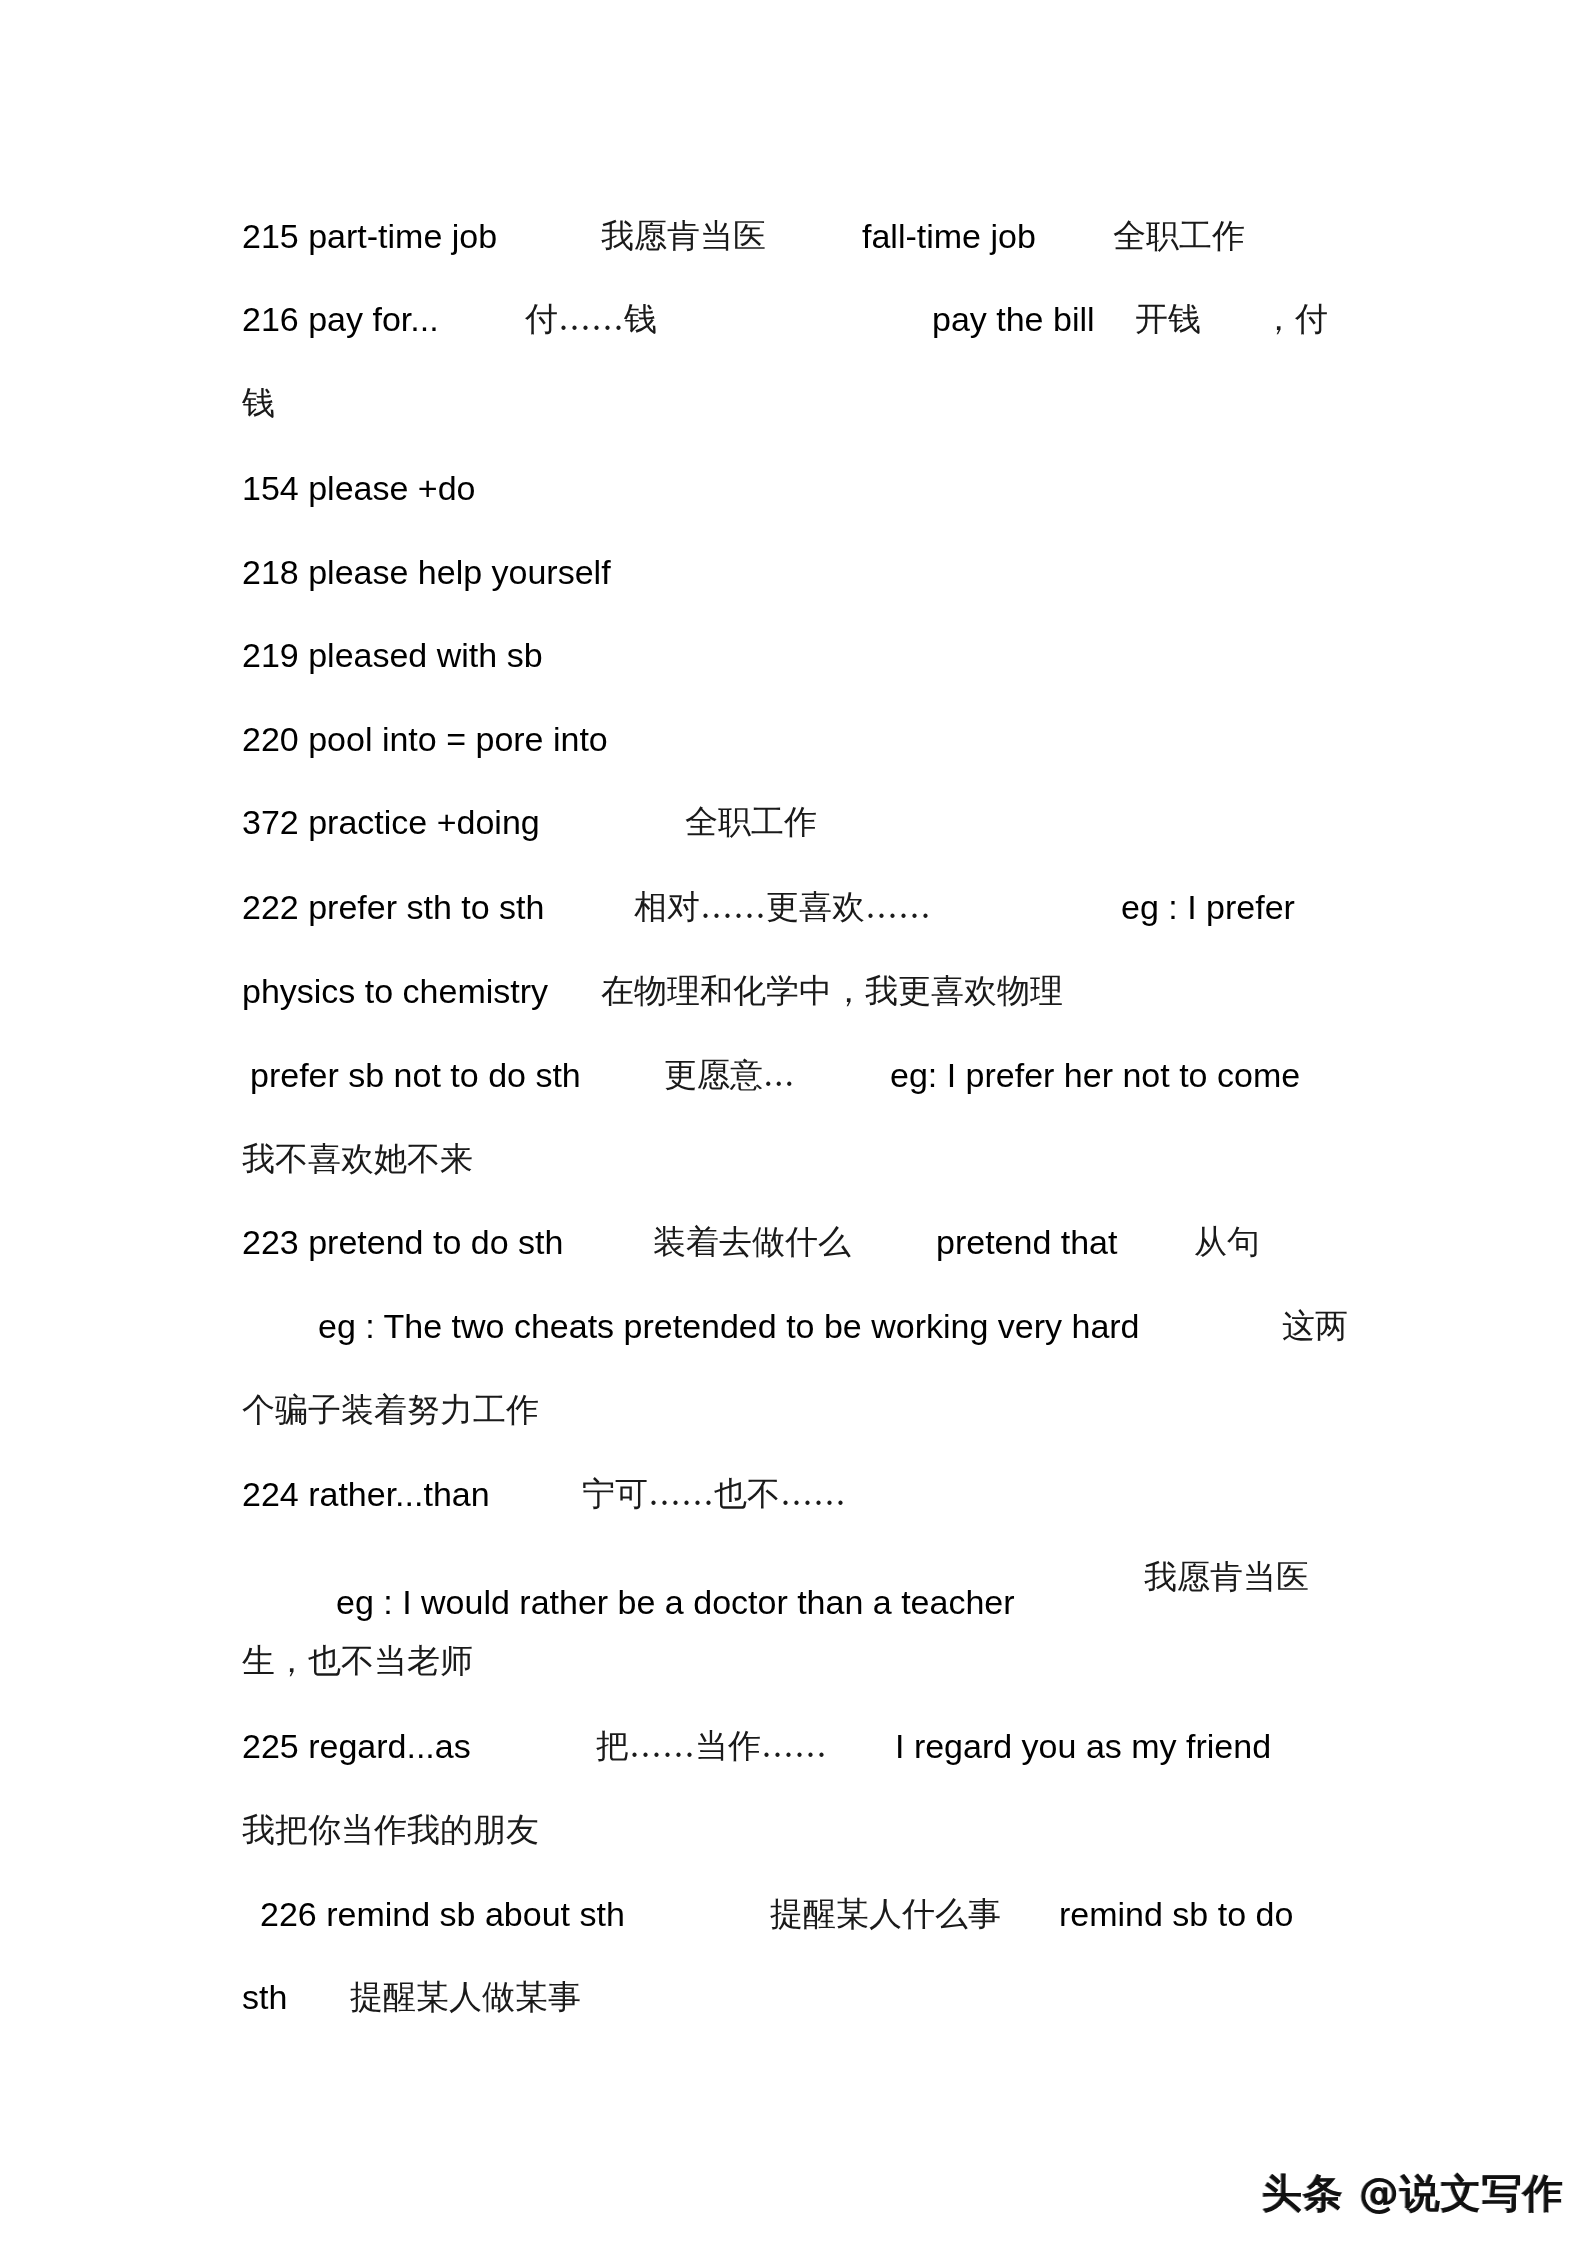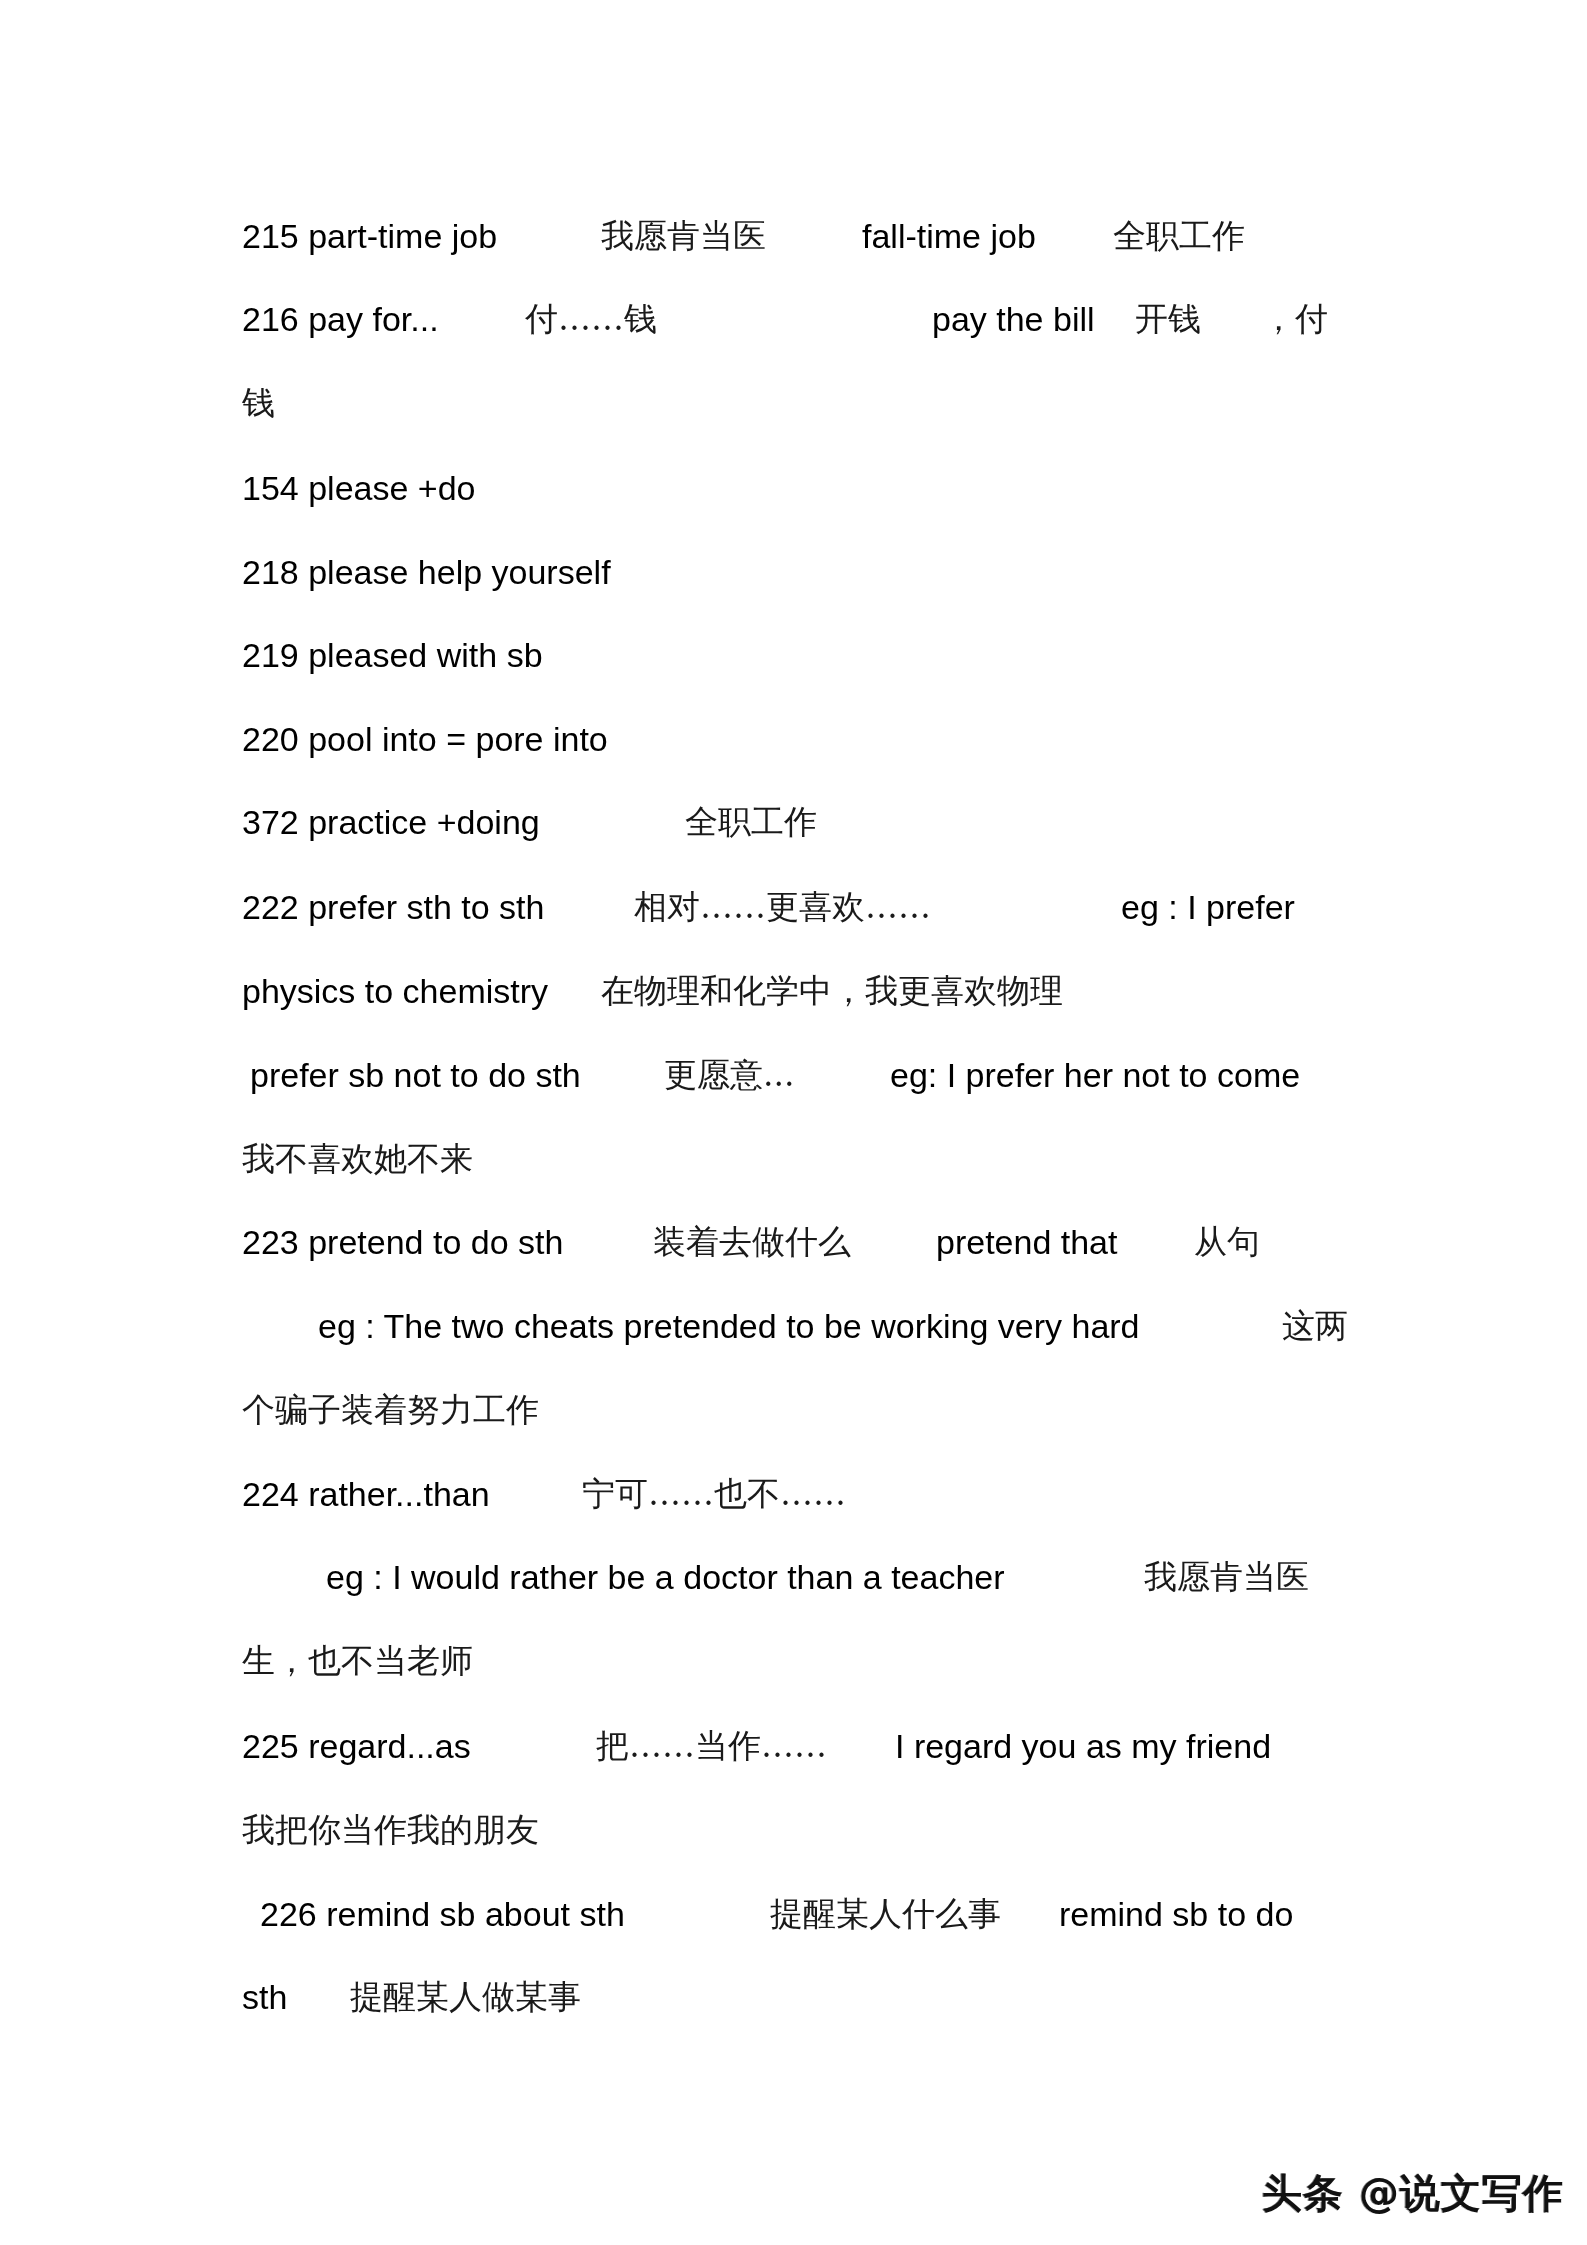--- a/index.html
+++ b/index.html
@@ -28,21 +28,21 @@
       <div class="line" style="top: 714px;"><span class="seg" style="left: 0px;">220 pool into = pore into</span></div>
       <div class="line" style="top: 797px;"><span class="seg" style="left: 0px;">372 practice +doing</span><span class="seg zh" style="left: 443px;">全职工作</span></div>
       <div class="line" style="top: 882px;"><span class="seg" style="left: 0px;">222 prefer sth to sth</span><span class="seg zh" style="left: 392px;">相对……更喜欢……</span><span class="seg" style="left: 879px;">eg : I prefer</span></div>
       <div class="line" style="top: 966px;"><span class="seg" style="left: 0px;">physics to chemistry</span><span class="seg zh" style="left: 359px;">在物理和化学中，我更喜欢物理</span></div>
       <div class="line" style="top: 1050px;"><span class="seg" style="left: 0px; margin-left: 8px;">prefer sb not to do sth</span><span class="seg zh" style="left: 422px;">更愿意...</span><span class="seg" style="left: 648px;">eg: I prefer her not to come</span></div>
       <div class="line" style="top: 1134px;"><span class="seg zh" style="left: 0px;">我不喜欢她不来</span></div>
       <div class="line" style="top: 1217px;"><span class="seg" style="left: 0px;">223 pretend to do sth</span><span class="seg zh" style="left: 411px;">装着去做什么</span><span class="seg" style="left: 694px;">pretend that</span><span class="seg zh" style="left: 952px;">从句</span></div>
       <div class="line" style="top: 1301px;"><span class="seg" style="left: 76px;">eg : The two cheats pretended to be working very hard</span><span class="seg zh" style="left: 1040px;">这两</span></div>
       <div class="line" style="top: 1385px;"><span class="seg zh" style="left: 0px;">个骗子装着努力工作</span></div>
       <div class="line" style="top: 1469px;"><span class="seg" style="left: 0px;">224 rather...than</span><span class="seg zh" style="left: 340px;">宁可……也不……</span></div>
-      <div class="line" style="top: 1552px;"><span class="seg" style="left: 84px;">eg : I would rather be a doctor than a teacher</span><span class="seg zh" style="left: 902px;">我愿肯当医</span></div>
+      <div class="line" style="top: 1552px;"><span class="seg" style="left: 94px; margin-top: 25px;">eg : I would rather be a doctor than a teacher</span><span class="seg zh" style="left: 902px;">我愿肯当医</span></div>
       <div class="line" style="top: 1636px;"><span class="seg zh" style="left: 0px;">生，也不当老师</span></div>
       <div class="line" style="top: 1721px;"><span class="seg" style="left: 0px;">225 regard...as</span><span class="seg zh" style="left: 354px;">把……当作……</span><span class="seg" style="left: 653px;">I regard you as my friend</span></div>
       <div class="line" style="top: 1805px;"><span class="seg zh" style="left: 0px;">我把你当作我的朋友</span></div>
       <div class="line" style="top: 1889px;"><span class="seg" style="left: 18px;">226 remind sb about sth</span><span class="seg zh" style="left: 480px; margin-left: 48px;">提醒某人什么事</span><span class="seg" style="left: 817px;">remind sb to do</span></div>
       <div class="line" style="top: 1972px;"><span class="seg" style="left: 0px;">sth</span><span class="seg zh" style="left: 108px;">提醒某人做某事</span></div>
     </div>
   <div class="watermark">头条 @说文写作</div>
 </div>
 
 </body></html>

